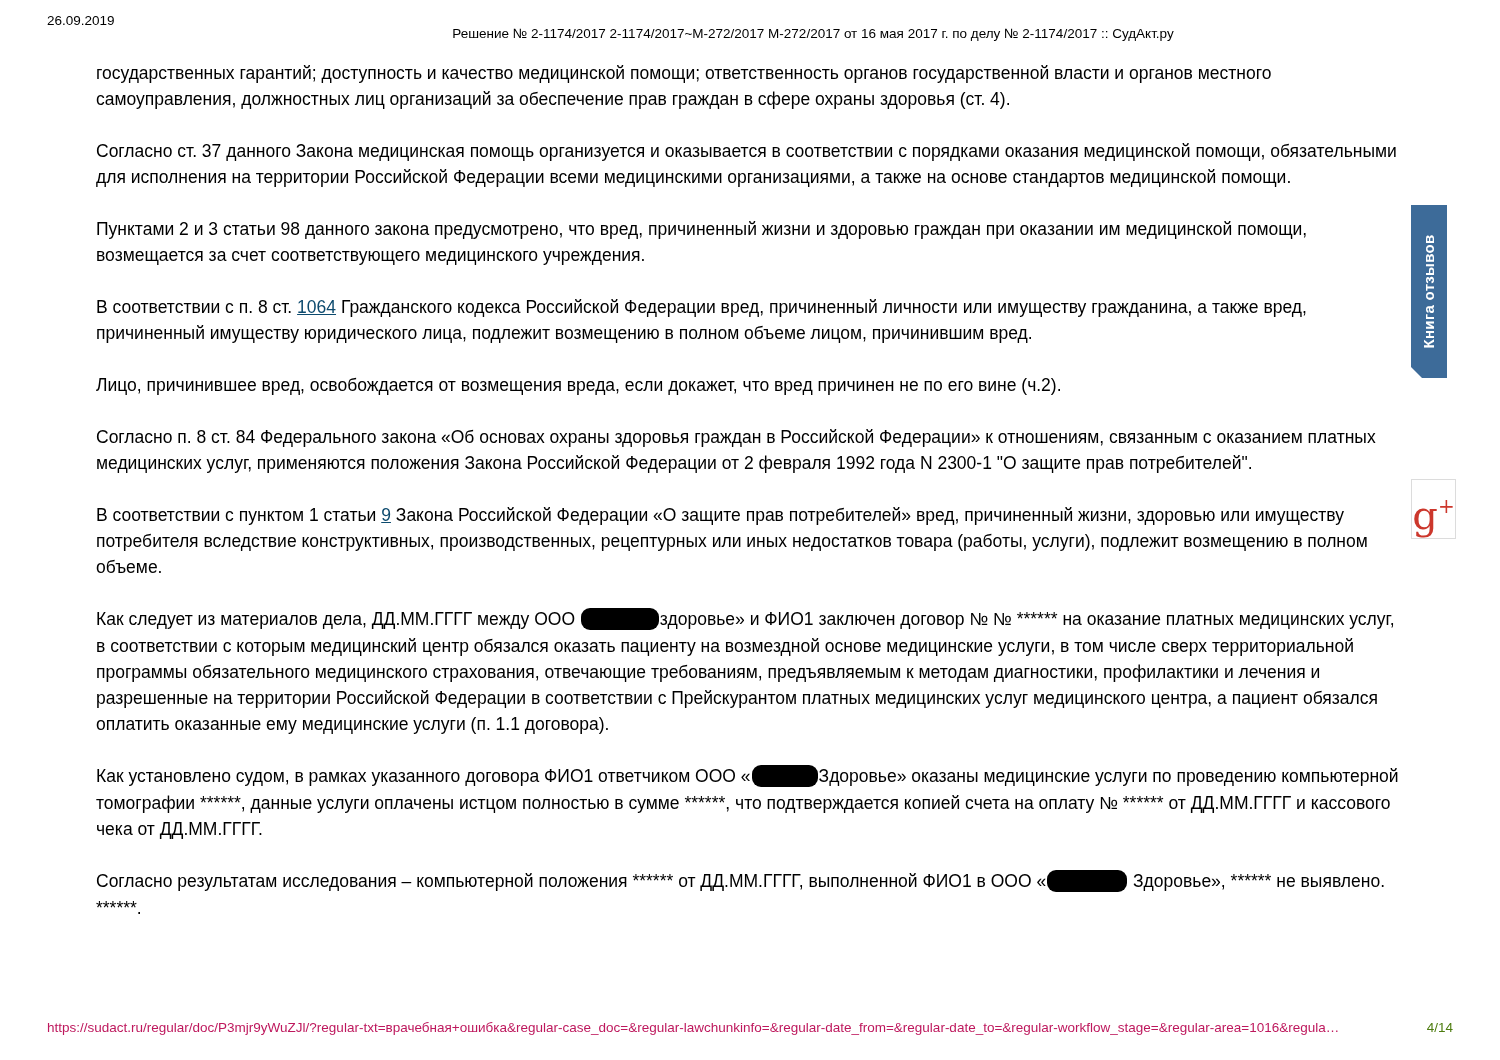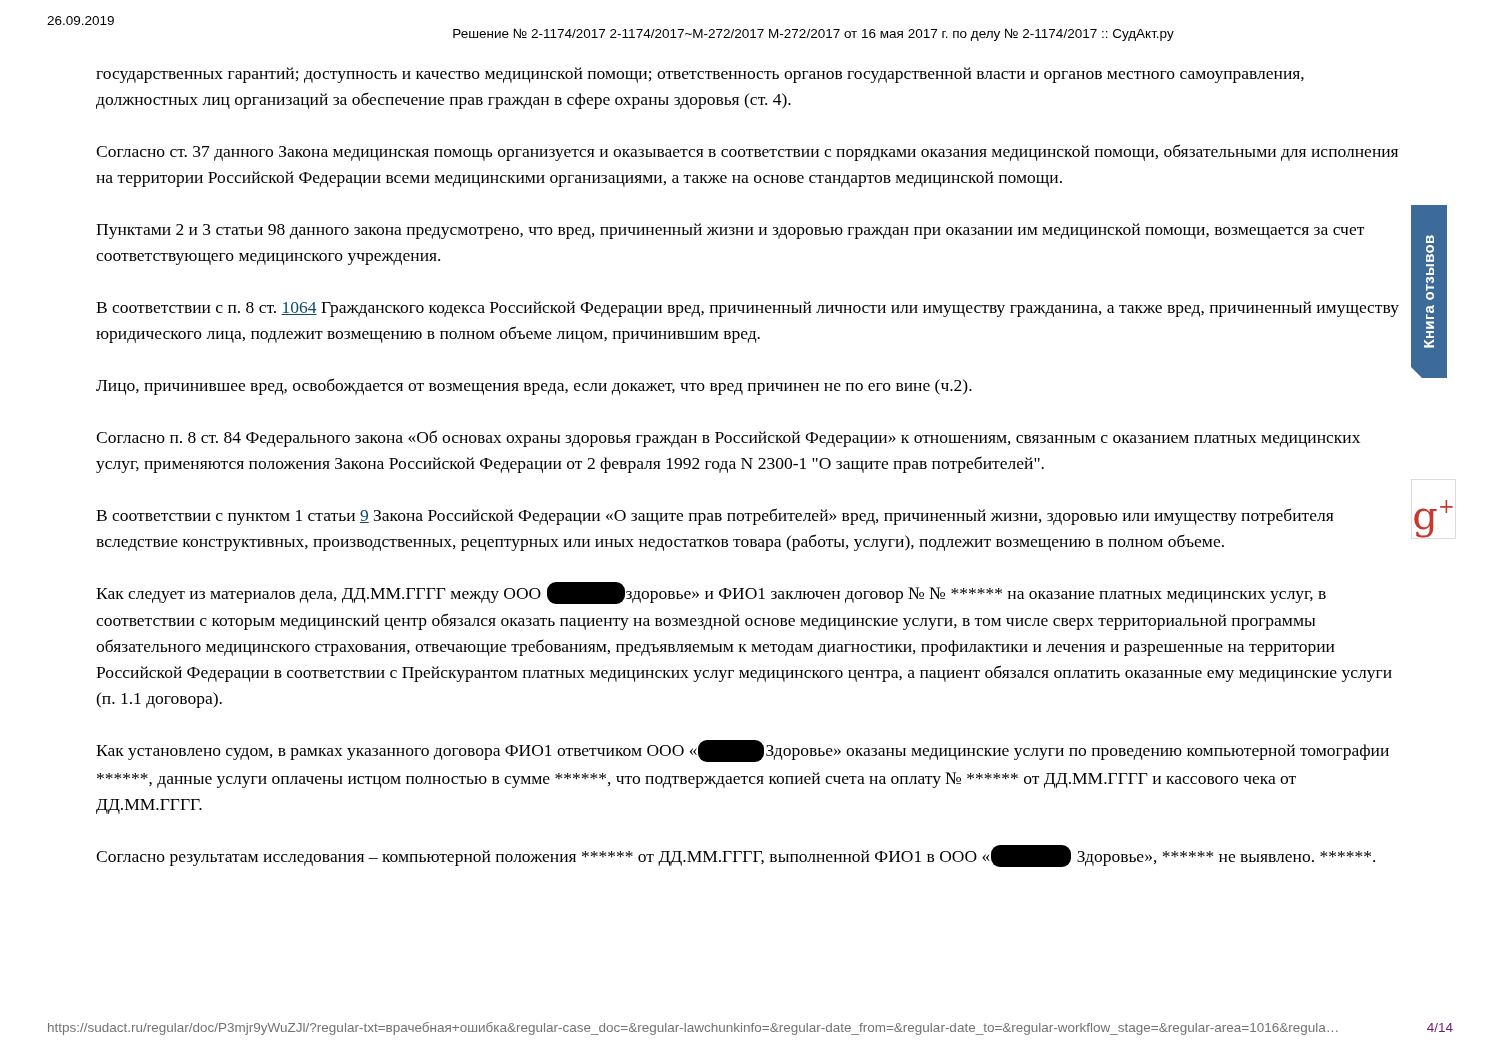--- a/index.html
+++ b/index.html
@@ -19,21 +19,21 @@
   .hdr-title {
     position: absolute; left: 126px; right: 0; top: 26px;
     text-align: center; font-size: 13.5px; color: #000;
     white-space: nowrap;
   }
   
   .doc {
     position: absolute; left: 96px; top: 34px; width: 1310px;
     font-size: 17.5px; line-height: 26px; color: #000;
   }
-  .para { margin: 26px 0; font-family: Liberation Serif, serif; }
+  .para { margin: 26px 0; }
   .law-link { color: #0c4a6e; text-decoration: underline; cursor: pointer; }
   .redact {
     display: inline-block; background: #000000;
     height: 22px; border-radius: 9px;
     vertical-align: middle; margin: 0 1px 3px 1px;
   }
   
   .feedback-tab {
     position: absolute; left: 1411px; top: 205px;
     width: 36px; height: 173px;
@@ -60,26 +60,26 @@
     font-family: "DejaVu Serif", serif;
     color: #cc372c; font-size: 40px; line-height: 52px;
   }
   .gplus-plus {
     font-family: "DejaVu Serif", serif;
     color: #cc372c; font-size: 20px; vertical-align: 16px;
   }
   
   .ftr-url {
     position: absolute; left: 47px; top: 1020px;
-    font-size: 13.5px; color: #737373;
+    font-size: 13.5px; color: #be185d;
     max-width: 1345px; white-space: nowrap; overflow: hidden;
   }
   .ftr-page {
     position: absolute; right: 47px; top: 1020px;
-    font-size: 13.5px; color: #701a75;
+    font-size: 13.5px; color: #4d7c0f;
   }
 </style>
 </head>
 <body>
 
 <div class="hdr-date">26.09.2019</div>
 <div class="hdr-title">Решение № 2-1174/2017 2-1174/2017~М-272/2017 М-272/2017 от 16 мая 2017 г. по делу № 2-1174/2017 :: СудАкт.ру</div>
 
 <main class="doc">
     <p class="para"><span>государственных гарантий; доступность и качество медицинской помощи; ответственность органов государственной власти и органов местного самоуправления, должностных лиц организаций за обеспечение прав граждан в сфере охраны здоровья (ст. 4).</span></p>

